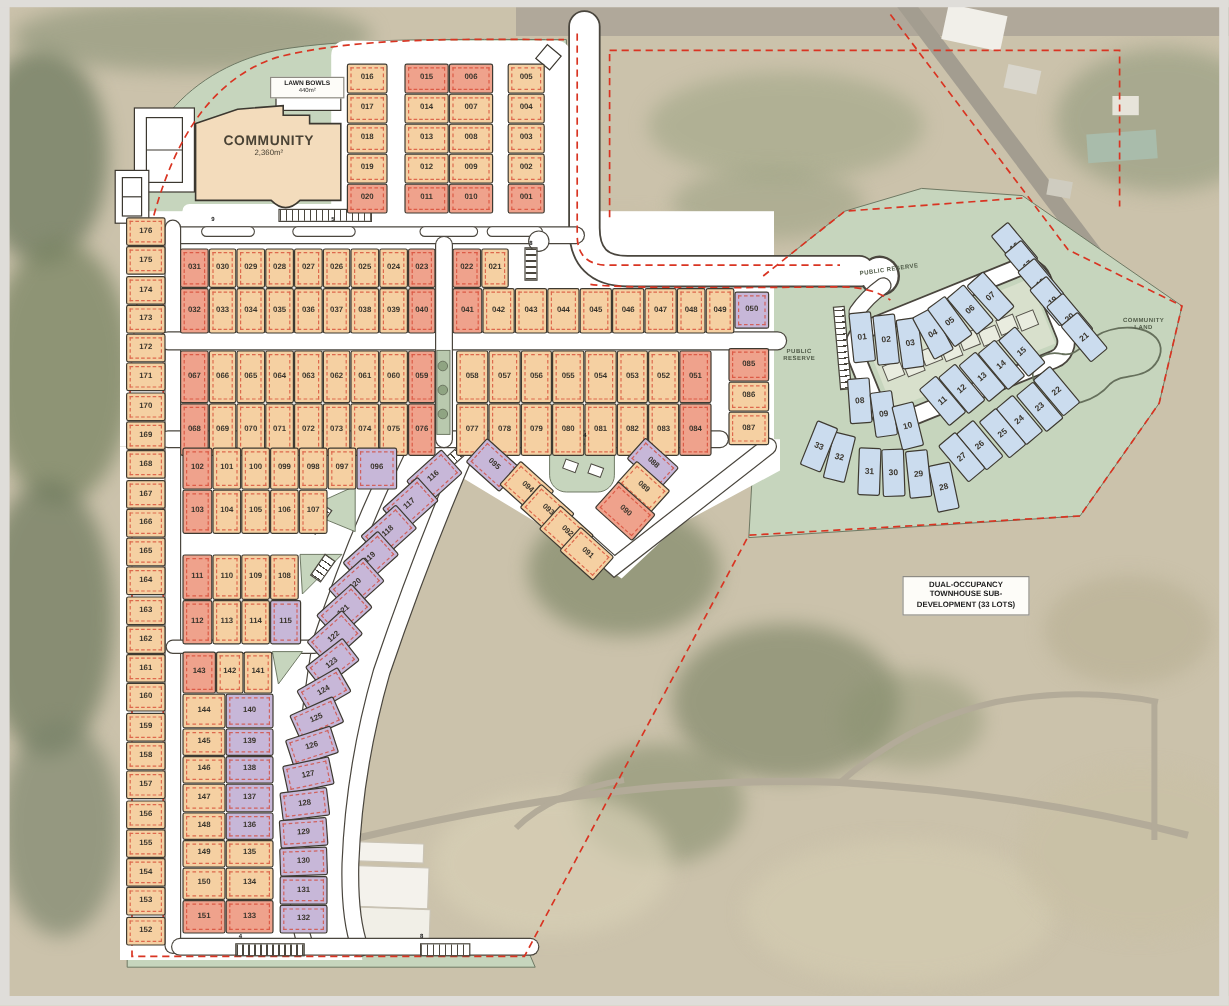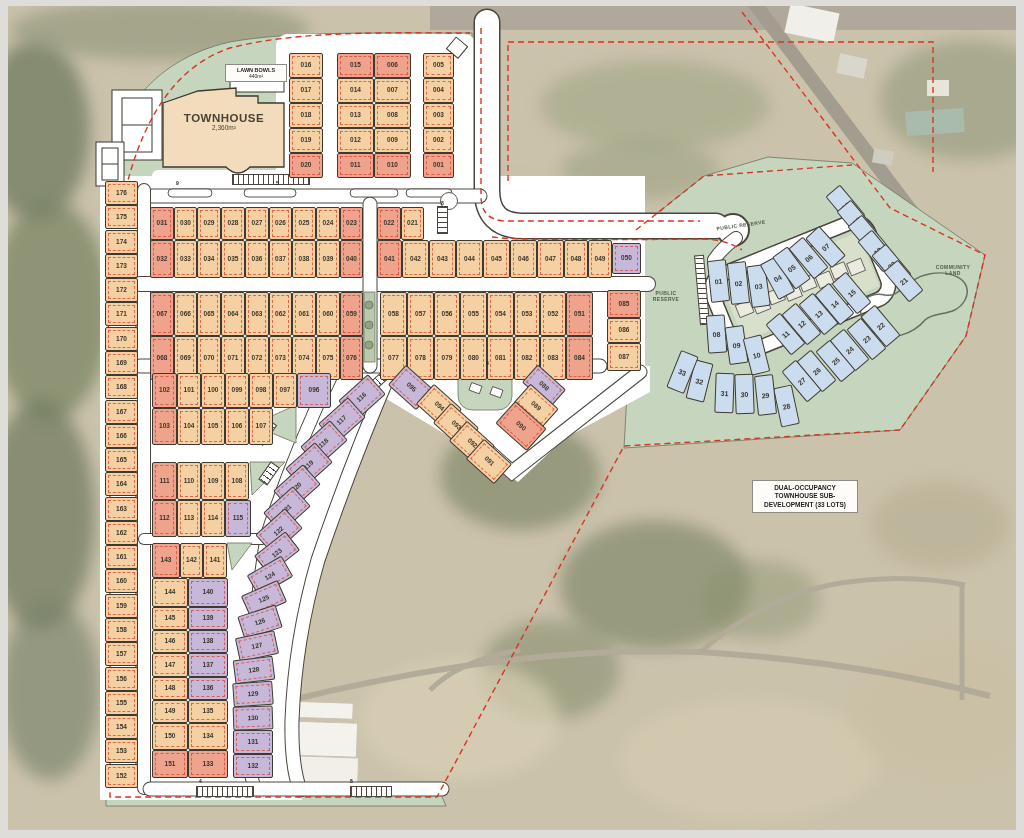--- a/index.html
+++ b/index.html
@@ -391,21 +391,21 @@
       <div class="lot c-b" style="left: 715px; top: 373px; width: 19px; height: 40px; transform: rotate(2deg);">31</div>
       <div class="lot c-b" style="left: 690px; top: 361px; width: 19px; height: 40px; transform: rotate(14deg);">32</div>
       <div class="lot c-b" style="left: 673px; top: 352px; width: 19px; height: 40px; transform: rotate(22deg);">33</div>
     </div>
 
   <div class="whitebox" style="left:225px;top:64px;width:60px;padding:2px 0">
     <div style="font:700 5.5px 'Liberation Sans',sans-serif">LAWN BOWLS</div>
     <div style="font:400 5px 'Liberation Sans',sans-serif">440m²</div>
   </div>
   <div style="position:absolute;left:168px;top:112px;width:112px;text-align:center;color:#4a4335">
-    <div style="font:700 11.5px 'Liberation Sans',sans-serif;letter-spacing:.5px">TOWNHOUSE</div>
+    <div style="font:700 11.5px 'Liberation Sans',sans-serif;letter-spacing:.5px">COMMUNITY</div>
     <div style="font:400 6.5px 'Liberation Sans',sans-serif">2,360m²</div>
   </div>
   <div class="maplabel" style="left:710px;top:222px;width:62px;transform:rotate(-8deg)">PUBLIC RESERVE</div>
   <div class="maplabel" style="left:645px;top:290px;width:42px">PUBLIC RESERVE</div>
   <div class="maplabel" style="left:928px;top:264px;width:50px">COMMUNITY LAND</div>
   <div class="whitebox" style="left:752px;top:480px;width:102px;padding:3px 1px;font:700 6.5px/1.3 'Liberation Sans',sans-serif">
     <div>DUAL-OCCUPANCY</div>
     <div>TOWNHOUSE SUB-</div>
     <div>DEVELOPMENT (33 LOTS)</div>
   </div>

